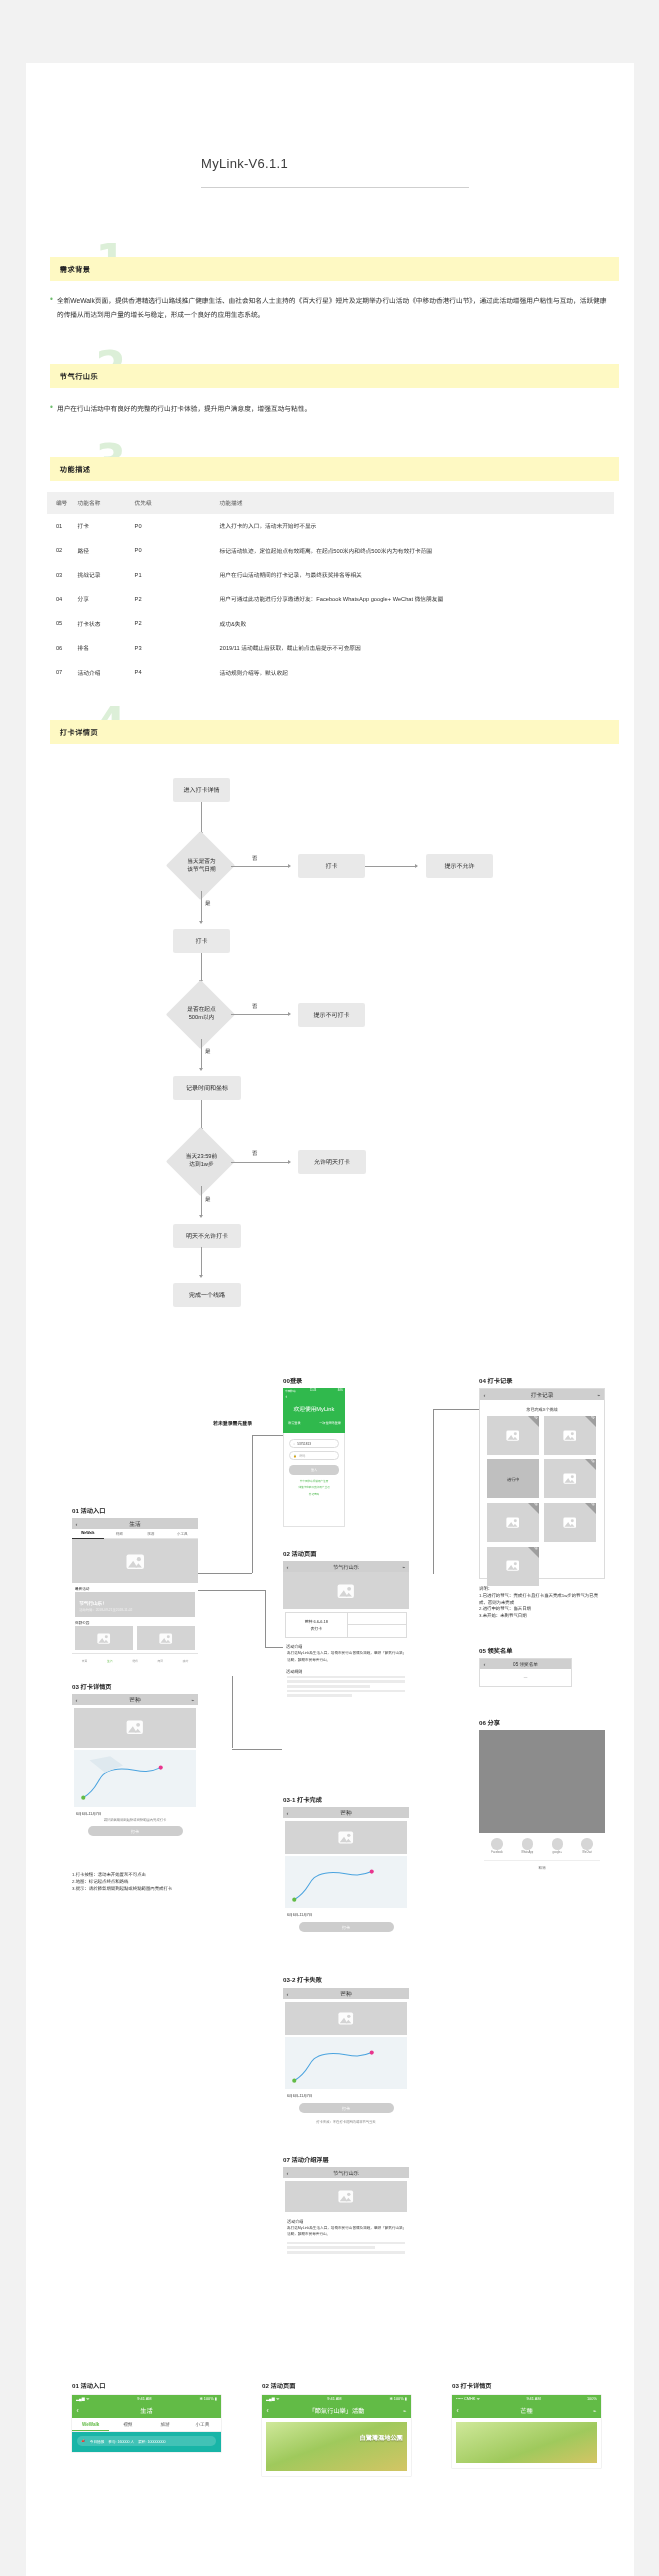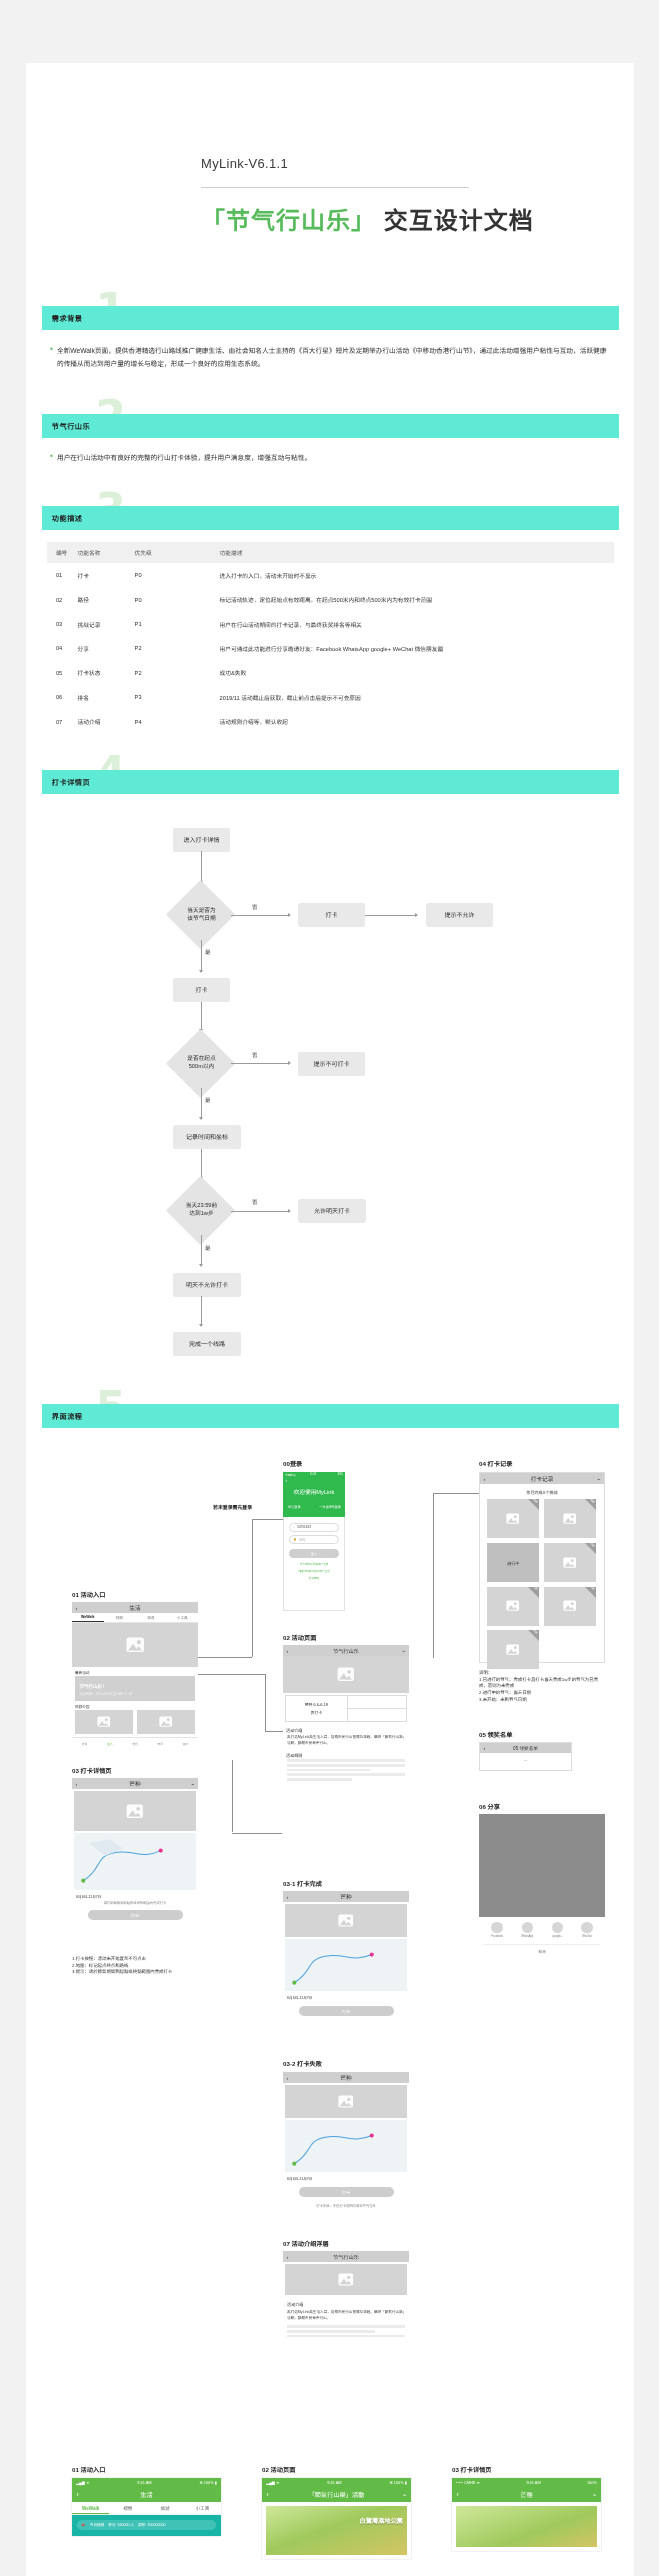--- a/index.html
+++ b/index.html
@@ -23,22 +23,22 @@
   .cover .title .k { color:#333; }
 
   
   .sec { position:relative; margin:0 15.5px; }
   .sec .bignum {
     position:absolute; left:54px; bottom:3.1px;
     font-size:44px; font-weight:bold; color:#dcefd8; line-height:.78;
     z-index:0; font-family:"DejaVu Sans", sans-serif;
   }
   .sec .bar {
-    position:relative; z-index:1; background:#5eead4; height:24px;
-    display:flex; align-items:center; padding-left:10.3px;
+    position:relative; z-index:1; background:#fef9c3; height:24px;
+    display:flex; align-items:center; padding-left:10.3px;margin-left:8px;
   }
   .sec .bar span { font-size:7.2px; font-weight:bold; color:#222; letter-spacing:0.5px; }
 
   .body-txt { margin:13.4px 24px 0 24px; }
   .bullet { display:flex; gap:4.1px; font-size:6.7px; line-height:13.4px; color:#2d2d2d; }
   .bullet .dot { color:#6ebd6e; font-size:8.2px; line-height:12.4px; }
 
   
   table.fn { width:567px; margin:11.3px 20.6px 0 20.6px; border-collapse:collapse; }
   table.fn thead th {
@@ -129,23 +129,20 @@
           display:flex; align-items:center; padding:0 4.1px; font-size:3.6px; gap:4.1px; }
 </style>
 </head>
 <body>
 
 <div class="page">
 
   <div class="cover">
     <div class="ver">MyLink-V6.1.1</div>
     <div class="rule"></div>
-    <div class="title">
-      <span class="g">「节气行山乐」</span><span class="k"> 交互设计文档</span>
-    </div>
   </div>
 
   <div class="sec" style="margin-top:70px;">
     <div class="bignum">1</div>
     <div class="bar">
       <span>需求背景</span>
     </div>
   </div>
   <div class="body-txt">
     <div class="bullet">
@@ -287,26 +284,20 @@
     <div class="vline" style="left:175px; top:423px; height:30px;"></div>
     <div class="flab" style="left:179px; top:432px;">是</div>
     <div class="arr-d" style="left:173px; top:452px;"></div>
 
     <div class="fbox" style="left:147px; top:461px; width:68px; height:24px;">明天不允许打卡</div>
     <div class="vline" style="left:175px; top:484px; height:29px;"></div>
     <div class="arr-d" style="left:173px; top:512px;"></div>
     <div class="fbox" style="left:147px; top:520px; width:68px; height:24px;">完成一个线路</div>
   </div>
 
-  <div class="sec" style="margin-top:10.3px;">
-    <div class="bignum">5</div>
-    <div class="bar">
-      <span>界面流程</span>
-    </div>
-  </div>
 
   <div class="wfwrap">
 
     <div class="wflabel" style="left:257px; top:18.5px;">00登录</div>
     <div class="wfnote-b" style="left:187px; top:62px;">若未登录需先登录</div>
     <div class="phone-w" style="left:257px; top:31px; width:62px; height:139px; border:none;">
       <div style="background:#30b94d; height:45px; position:relative; color:#fff;">
         <div style="position:absolute;left:2.1px;top:1px;font-size:2.6px;">中国移动</div>
         <div style="position:absolute;left:27px;top:1px;font-size:2.6px;">11:23</div>
         <div style="position:absolute;right:2.1px;top:1px;font-size:2.6px;">80%</div>

